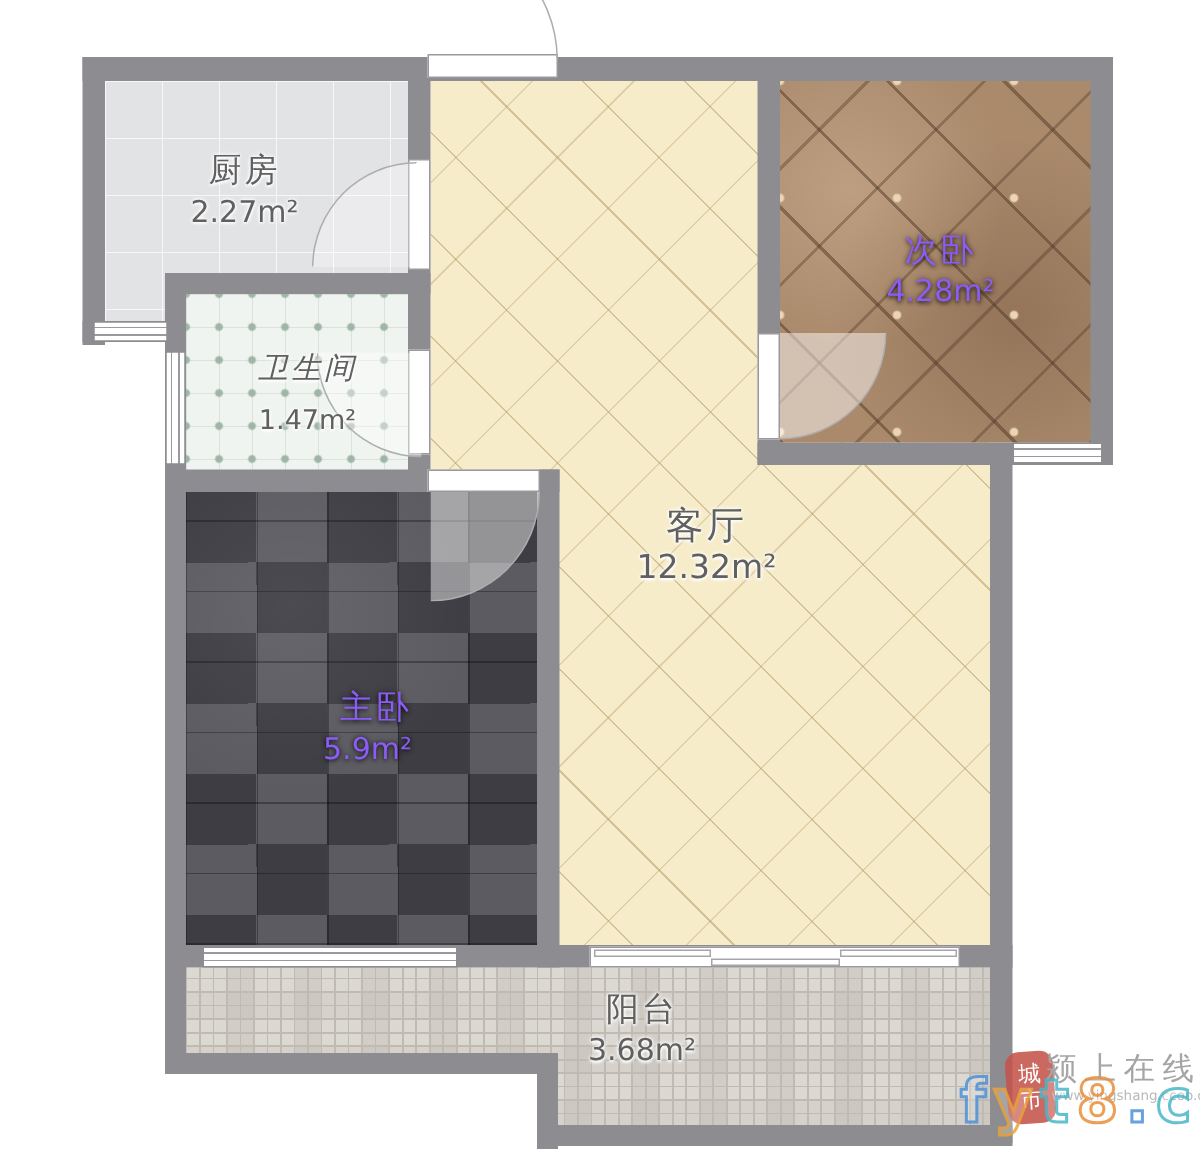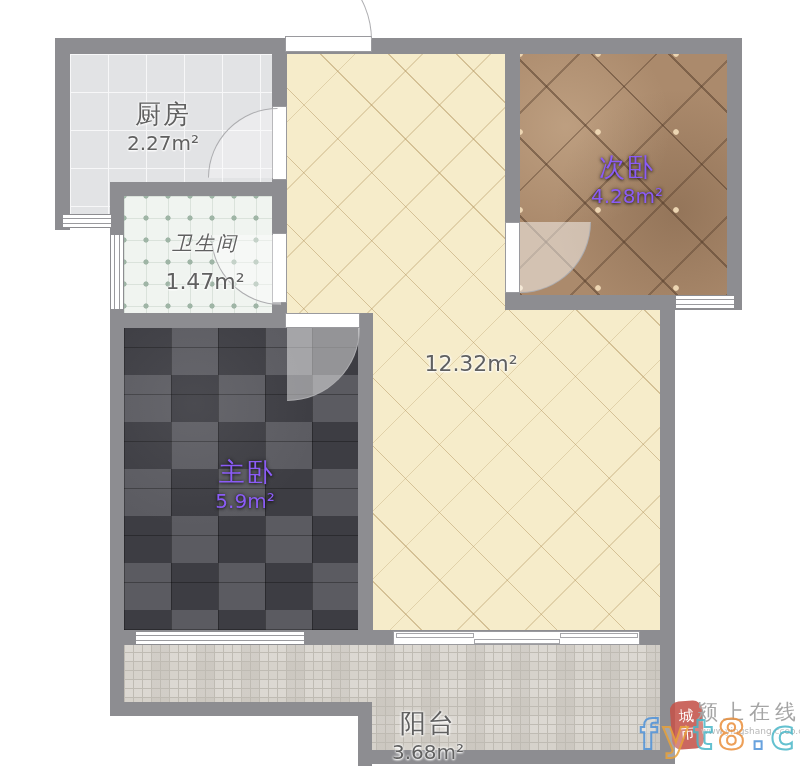--- a/index.html
+++ b/index.html
@@ -73,27 +73,27 @@
   .arc-tl{border-radius:100% 0 0 0;border-top-color:#adadb0;border-left-color:#adadb0;}
   .arc-bl{border-radius:0 0 0 100%;border-bottom-color:#adadb0;border-left-color:#adadb0;}
   .arc-br{border-radius:0 0 100% 0;border-bottom-color:#adadb0;border-right-color:#adadb0;}
   .panel{position:absolute;background:#fff;border:1px solid #a6a6aa;box-sizing:border-box;height:5px;}
   
   .room-label{
     position:absolute;transform:translate(-50%,-50%);text-align:center;white-space:nowrap;
     color:#606060;line-height:1.25;
     text-shadow:0 0 3px #fff,0 0 3px #fff,0 1px 2px #fff;
   }
-  .room-label .rname{font-size:26px;letter-spacing:2px;}
+  .room-label .rname{font-size:22px;letter-spacing:2px;}
   .room-label .rarea{font-size:20px;}
   .room-label.on-dark{color:#8b5cf6;text-shadow:0 1px 3px rgba(0,0,0,.65),0 0 4px rgba(0,0,0,.45);}
   .room-label.big .rname{font-size:25px;}
   .room-label.big .rarea{font-size:22px;}
   .room-label.small .rname{font-size:20px;font-style:italic;}
-  .room-label.small .rarea{font-size:22px;margin-top:12px;}
+  .room-label.small .rarea{font-size:18px;margin-top:12px;}
   
   .wm-seal{
     position:absolute;left:671px;top:701px;width:32px;height:48px;background:#c4544b;
     border-radius:9px;transform:rotate(-4deg);opacity:.88;color:#fff;
     display:flex;align-items:center;justify-content:center;text-align:center;
     font-size:15px;line-height:1.15;padding:2px 0;box-sizing:border-box;
   }
   .wm-seal-inner{width:17px;word-break:break-all;}
   .wm-site{position:absolute;left:697px;top:698px;font-size:21px;letter-spacing:5px;color:#a5a5a5;white-space:nowrap;}
   .wm-url{position:absolute;left:701px;top:726px;font-size:9px;color:#b9b9b9;white-space:nowrap;}
@@ -161,27 +161,28 @@
   </div>
   <div class="room-label small" style="left:205px;top:263px;">
     <div class="rname">卫生间</div>
     <div class="rarea">1.47m²</div>
   </div>
   <div class="room-label on-dark" style="left:245px;top:485px;text-align:right;">
     <div class="rname">主卧</div>
     <div class="rarea">5.9m²</div>
   </div>
   <div class="room-label big" style="left:471px;top:364px;">
+    <div class="rname">客厅</div>
     <div class="rarea">12.32m²</div>
   </div>
   <div class="room-label on-dark" style="left:627px;top:180px;">
     <div class="rname">次卧</div>
     <div class="rarea">4.28m²</div>
   </div>
-  <div class="room-label" style="left:428px;top:736px;">
+  <div class="room-label" style="left:428px;top:686px;">
     <div class="rname">阳台</div>
     <div class="rarea">3.68m²</div>
   </div>
 
   <div class="wm-seal">
     <div class="wm-seal-inner">城市</div>
   </div>
   <div class="wm-site">颍上在线</div>
   <div class="wm-url">www.yingshang.ccoo.cn</div>
   <div class="wm-big"><span style="-webkit-text-stroke: 2px rgb(78, 146, 217);">f</span><span style="-webkit-text-stroke: 2px rgb(233, 163, 59);">y</span><span style="-webkit-text-stroke: 2px rgb(73, 183, 200);">t</span><span style="-webkit-text-stroke: 2px rgb(234, 143, 59);">8</span><span style="-webkit-text-stroke: 2px rgb(78, 146, 217);">.</span><span style="-webkit-text-stroke: 2px rgb(73, 183, 200);">c</span><span style="-webkit-text-stroke: 2px rgb(233, 163, 59);">n</span></div>

